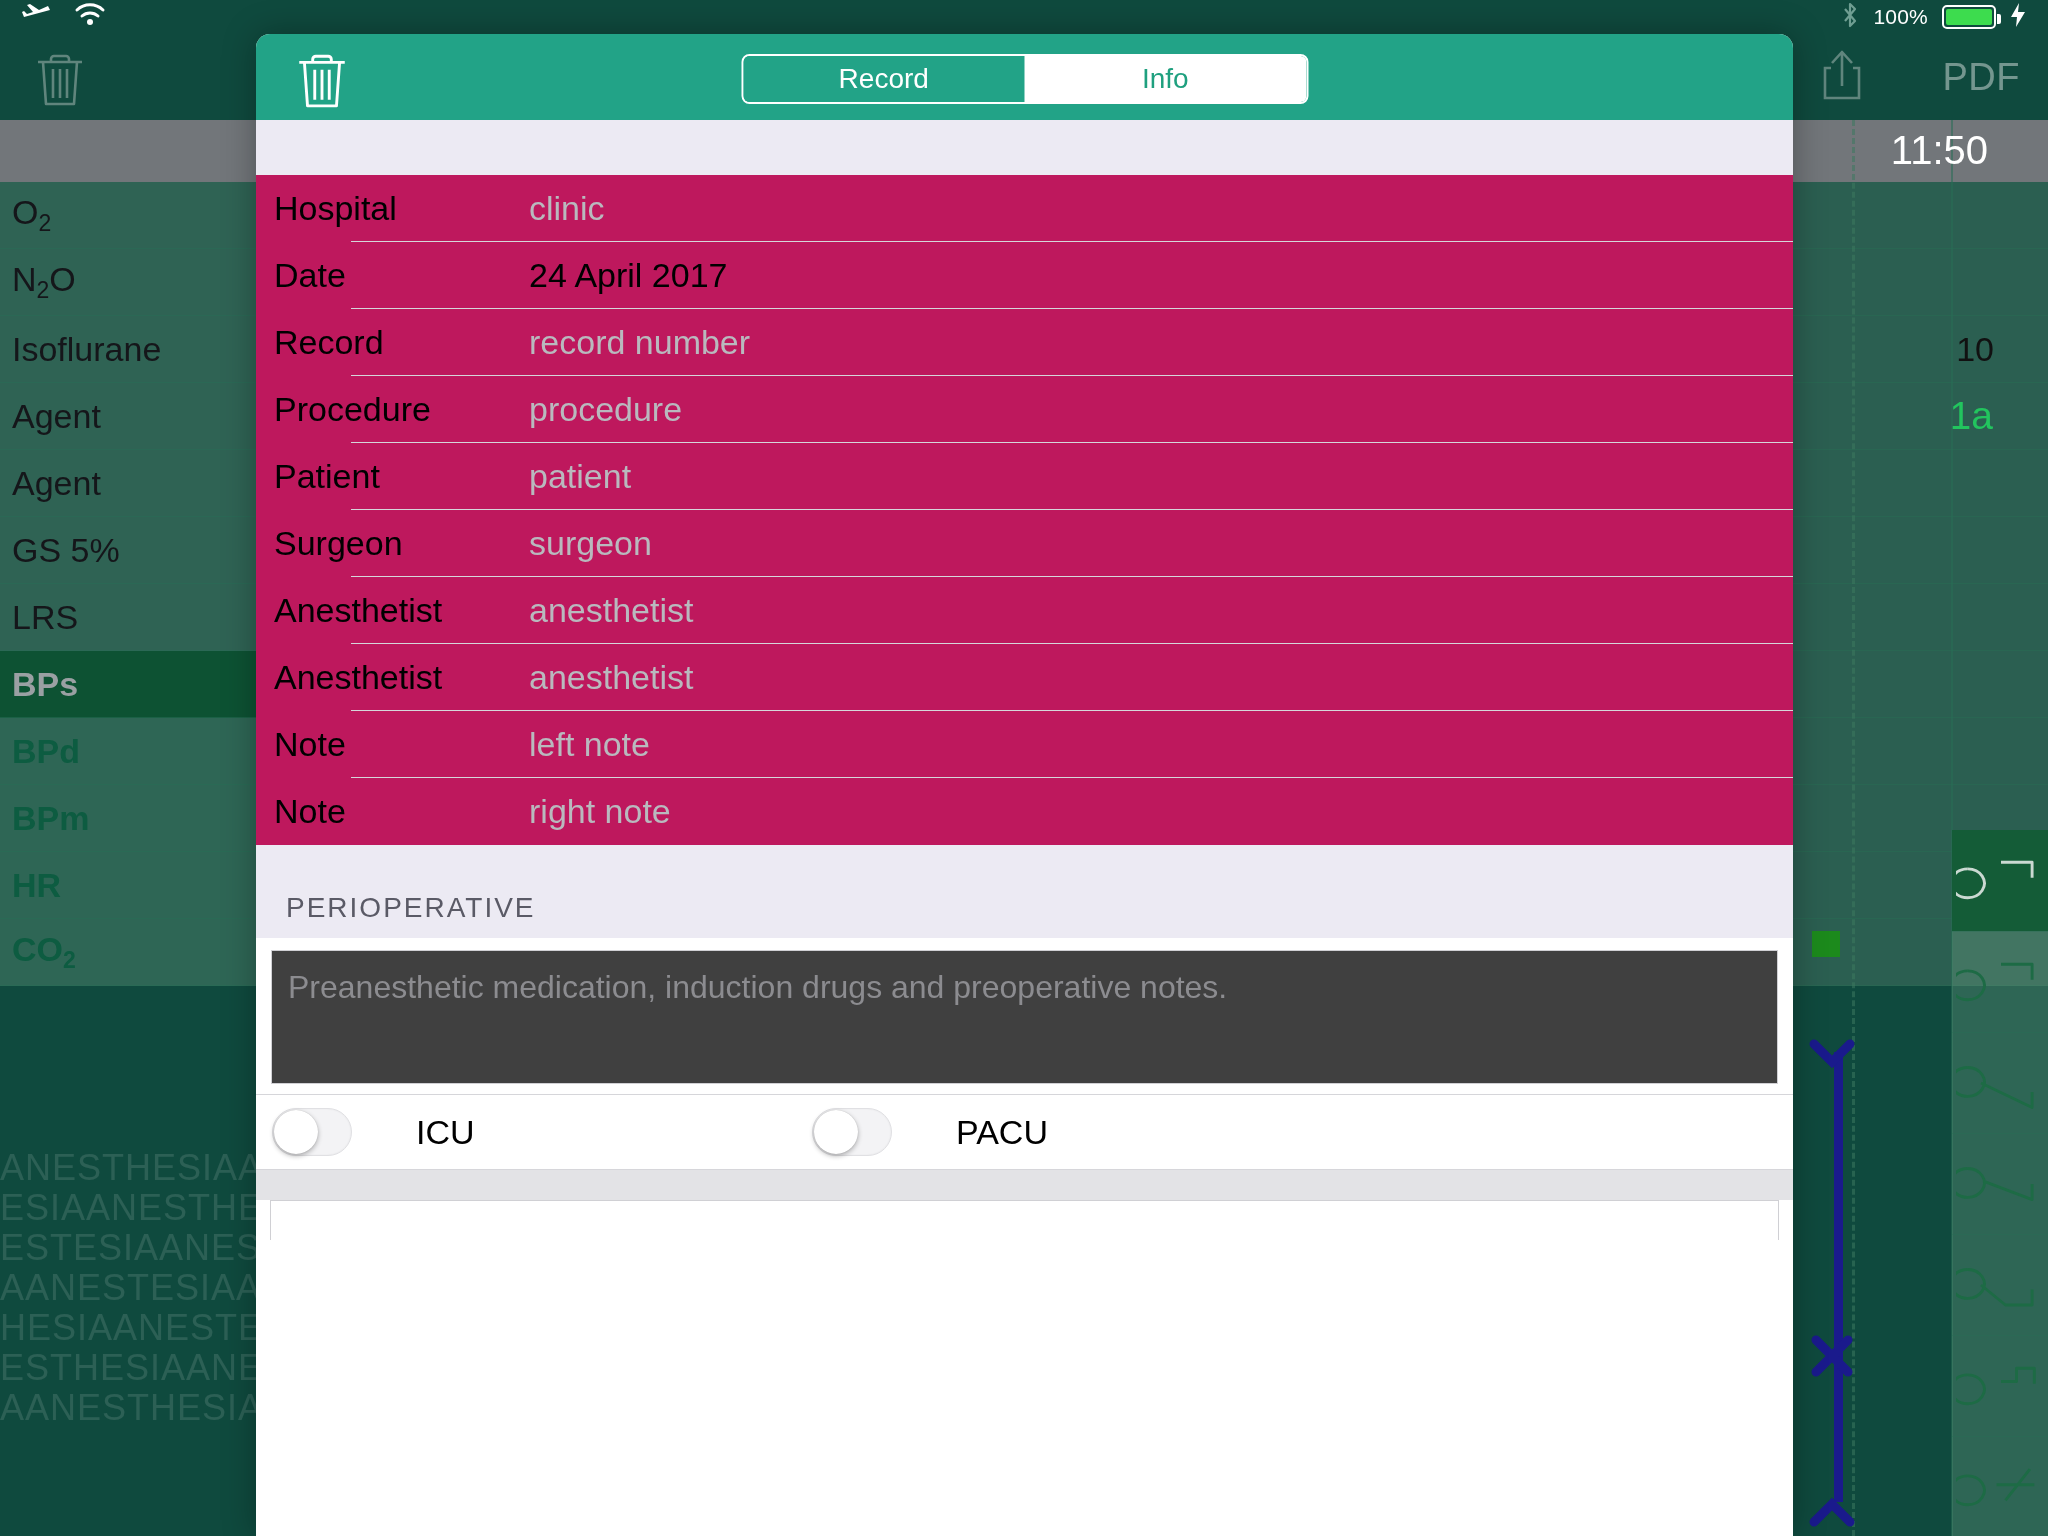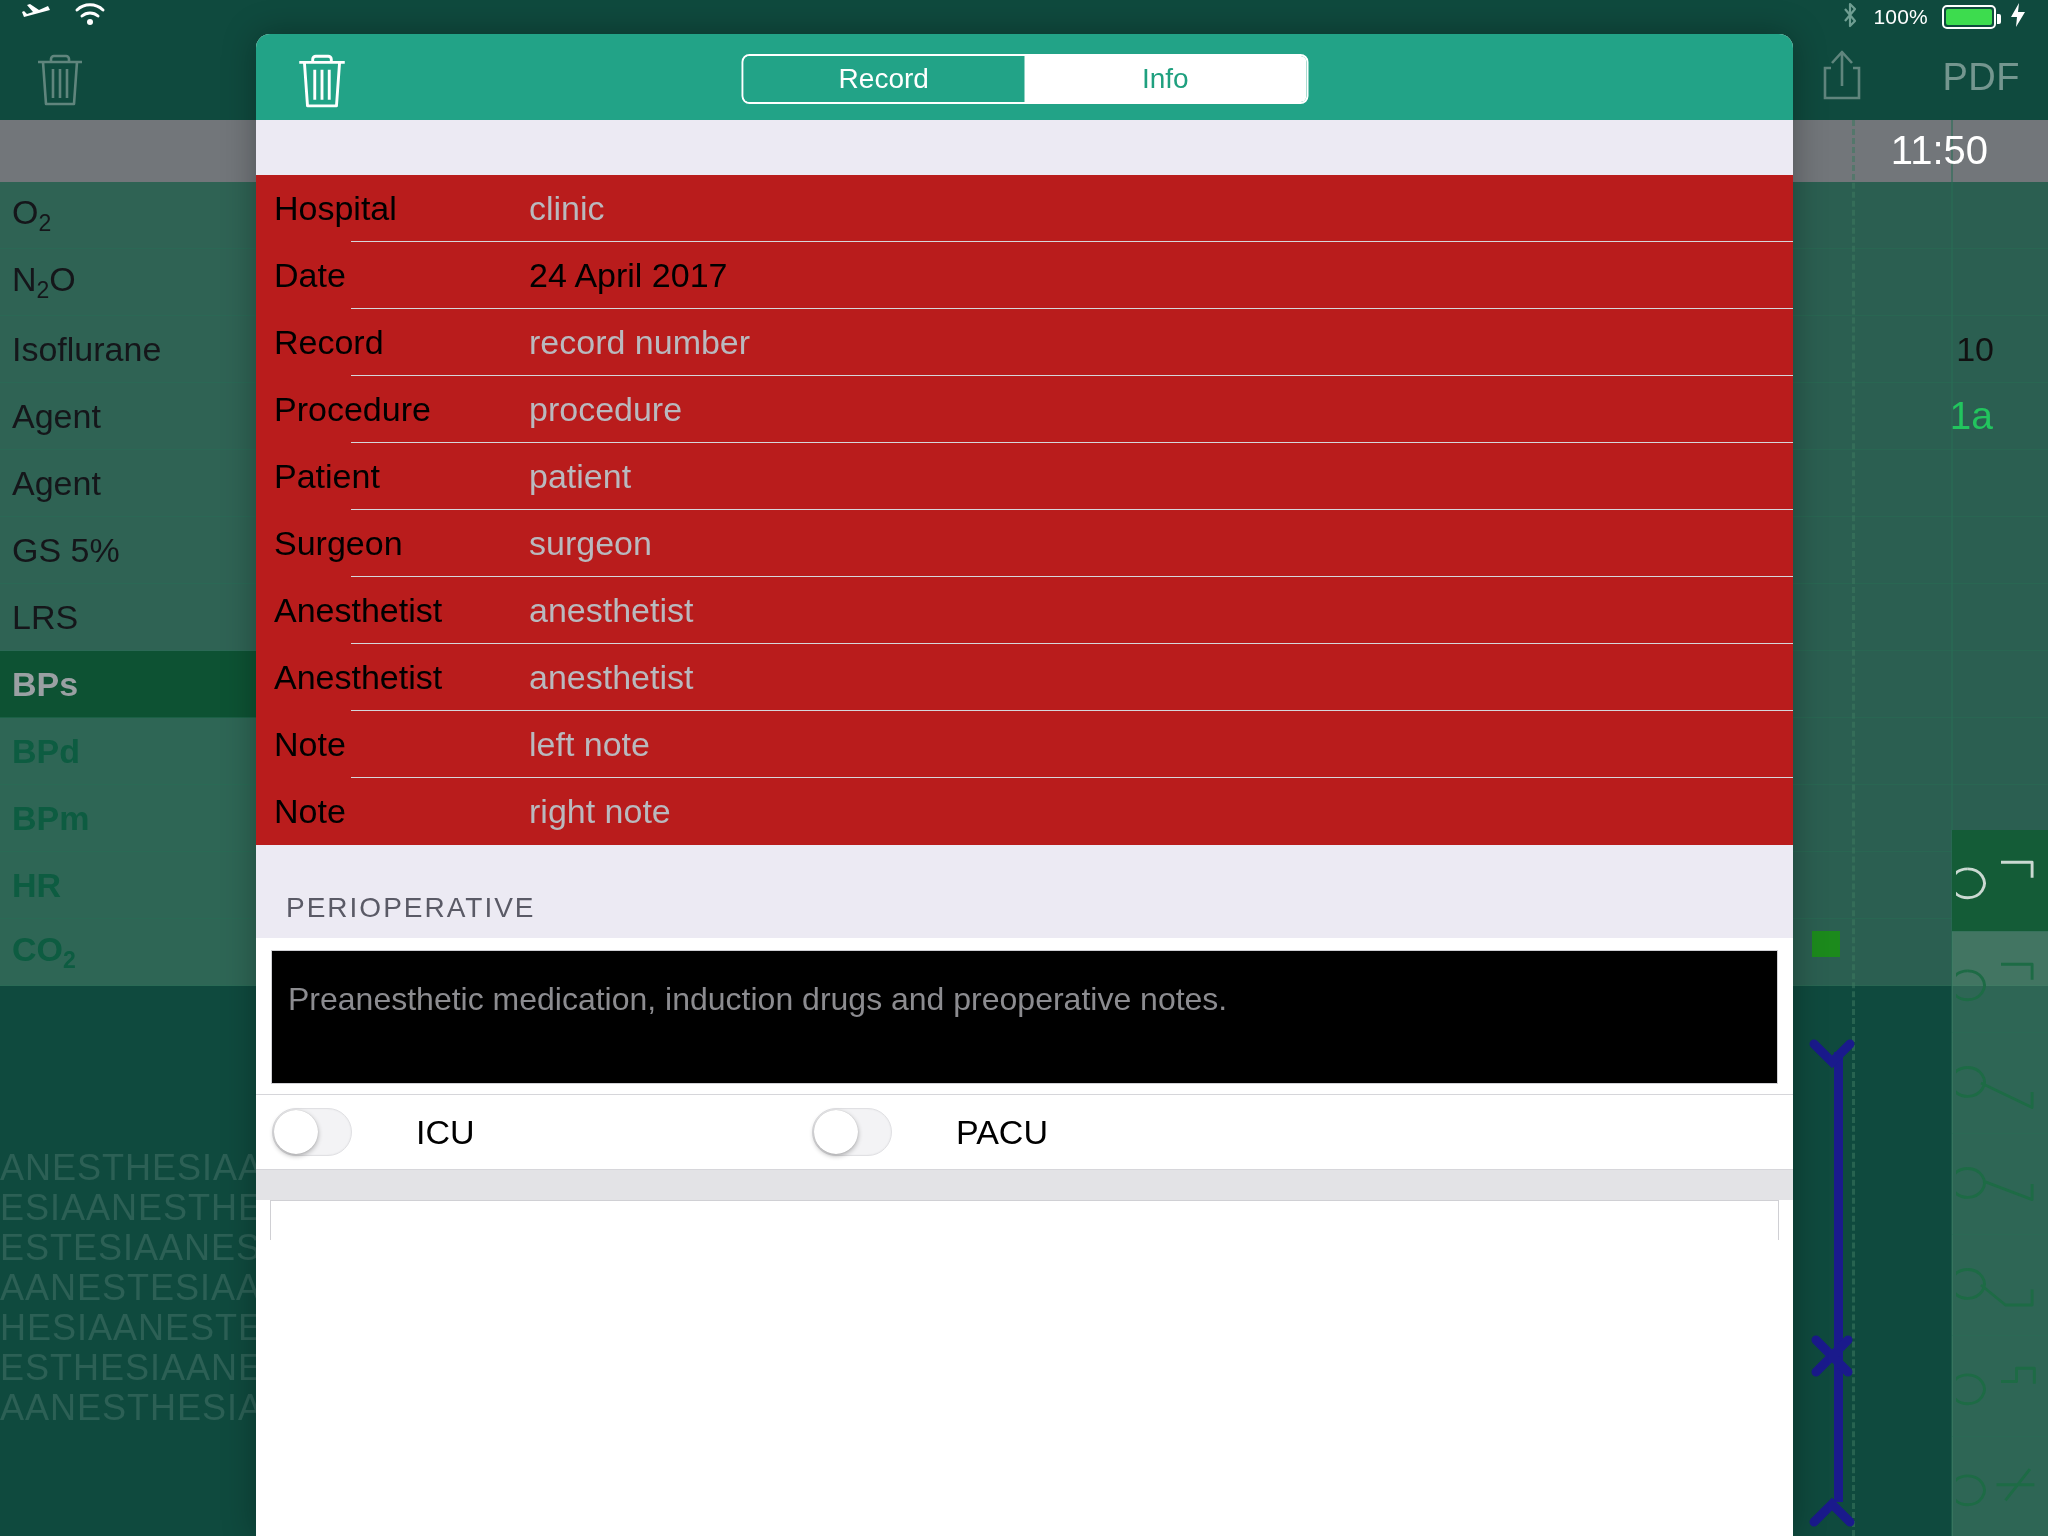--- a/index.html
+++ b/index.html
@@ -123,35 +123,35 @@
     background:#eceaf3; height:55px;
   }
   .sec-head.tall { height:93px; position:relative; }
   .sec-head .sec-title {
     position:absolute; left:30px; bottom:14px;
     font-size:28px; color:#5a5a66; letter-spacing:2px;
   }
 
   .frow {
     height:67px; display:flex; align-items:center;
-    padding-left:18px; position:relative; background:#b91c1c;
+    padding-left:18px; position:relative; background:#be185d;
   }
   .frow::after {
     content:""; position:absolute; left:95px; right:0; bottom:0;
     height:1px; background:#d6d6da;
   }
   .frow:last-child::after { display:none; }
   .flabel { width:255px; font-size:34px; color:#000; flex:none; }
   .fvalue { font-size:34px; color:#b9b9be; }
   .fvalue.filled { color:#000; }
 
   .ta-wrap { padding:12px 15px 10px 15px; background:#fff; }
   .textarea {
-    width:100%; height:134px; border:1px solid #d0d0d4; background:#000000;
-    padding:28px 16px; font-size:32px; color:#8c8c90; line-height:1.25;
+    width:100%; height:134px; border:1px solid #d0d0d4; background:#404040;
+    padding:16px 16px; font-size:32px; color:#8c8c90; line-height:1.25;
     overflow:hidden;
   }
 
   .toggle-row {
     height:76px; display:flex; background:#fff;
     border-top:1px solid #d6d6da; border-bottom:1px solid #d6d6da;
     padding-left:16px;
   }
   .tg-group { display:flex; align-items:center; width:540px; }
   .switch {

